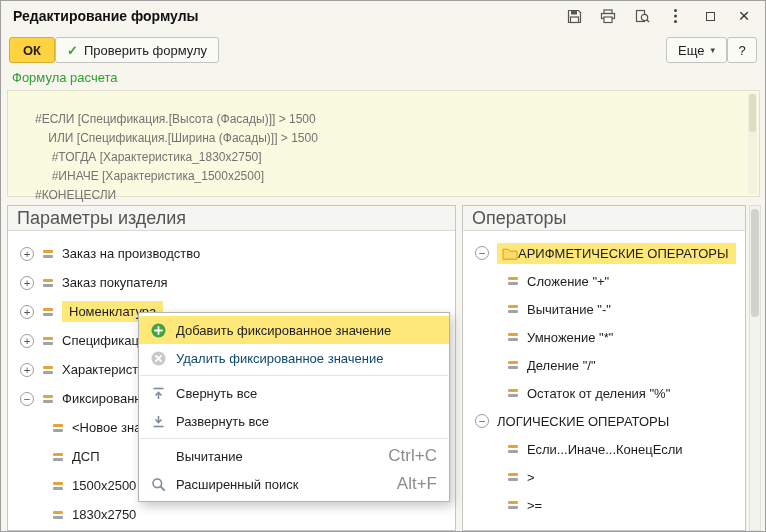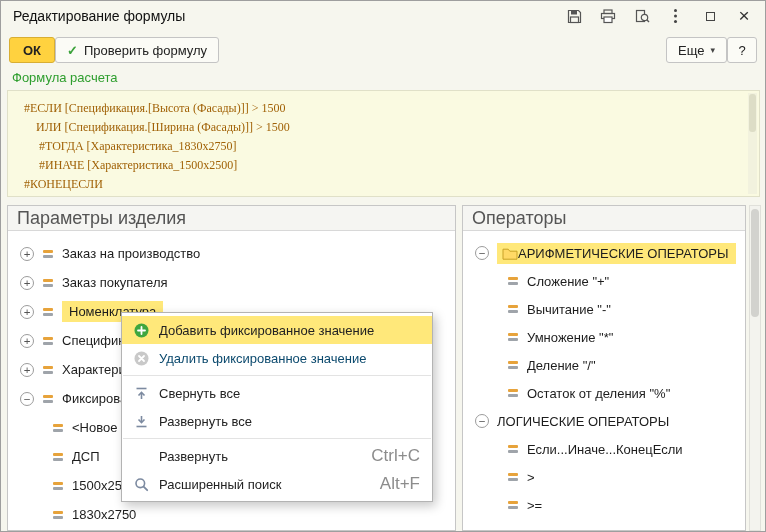--- a/index.html
+++ b/index.html
@@ -4,21 +4,21 @@
 <style>
   *{margin:0;padding:0;box-sizing:border-box}
   html,body{width:766px;height:532px;overflow:hidden;background:#fff;
     font-family:"Liberation Sans",sans-serif}
   .window{position:relative;width:766px;height:532px;background:#F6F6EE;
     border:1px solid #9E9E9E;overflow:hidden}
 
   
   .titlebar{position:absolute;left:0;top:0;width:100%;height:30px;display:flex;
     align-items:center;padding:0 12px}
-  .title{font-size:14px;font-weight:normal;color:#111}
+  .title{font-size:14px;font-weight:bold;color:#111}
   .tb-icons{margin-left:auto;display:flex;align-items:center;gap:16px;color:#444}
   .tbi{display:flex;align-items:center;justify-content:center;width:18px;height:18px;cursor:pointer}
   .kebab{width:6px;height:16px;position:relative}
   .kebab::before{content:"";position:absolute;left:1px;top:1px;width:3px;height:3px;
     border-radius:50%;background:#444;box-shadow:0 5.5px 0 #444,0 11px 0 #444}
   .sq{width:9px;height:9px;border:1.5px solid #444;display:block}
   .closex{font-size:19px;color:#333;line-height:18px}
 
   
   .toolbar{position:absolute;left:8px;top:36px;right:8px;height:26px;display:flex;
@@ -29,22 +29,22 @@
   .btn.ok{background:#FFD23F;border-color:#D8AE33;font-weight:bold;padding:0 13px}
   .chk{color:#3BA23B;font-size:13px;font-weight:bold}
   .btn.more{margin-left:auto}
   .caret{font-size:9px;color:#444}
   .btn.help{width:30px;justify-content:center;padding:0}
 
   
   .formula-label{position:absolute;left:11px;top:69px;font-size:13px;color:#2E9E2E}
   .formula-box{position:absolute;left:6px;top:89px;width:753px;height:107px;
     background:#FAFAE1;border:1px solid #E0E0C8}
-  .formula-box pre{margin:1px;padding:7px 14px 0 15px;
-    font-family:Liberation Serif, serif;font-size:12px;line-height:19px;color:#a16207}
+  .formula-box pre{margin:12px;padding:7px 14px 0 15px;
+    font-family:Liberation Sans, sans-serif;font-size:12px;line-height:19px;color:#737373}
   .fscroll{position:absolute;top:2px;right:2px;bottom:2px;width:9px;background:#F2F2DE}
   .fscroll .thumb{position:absolute;top:1px;left:1px;width:7px;height:38px;
     background:#DDDDC6;border-radius:3px}
 
   
   .panel{position:absolute;top:204px;background:#fff;border:1px solid #C6C6C6}
   .panel.left{left:6px;width:449px;height:326px}
   .panel.right{left:461px;width:284px;height:326px}
   .panel-header{height:25px;line-height:24px;background:#F5F5F2;
     border-bottom:1px solid #D8D8D8;padding:0 9px;font-size:18px;color:#555}
@@ -65,21 +65,21 @@
   .lbl.hl{background:#FFE87A;padding:3px 7px}
   .hlwrap{display:flex;align-items:center;background:#FFE87A;padding:3px 7px 3px 5px}
 
   
   .vscroll{position:absolute;left:748px;top:204px;width:12px;height:326px;
     background:#F3F3EE;border:1px solid #E0E0DA}
   .vscroll .thumb{position:absolute;left:1px;top:3px;width:8px;height:108px;
     background:#D2D2CE;border-radius:4px}
 
   
-  .ctx{position:absolute;left:120px;top:311px;width:312px;background:#FFFFFF;
+  .ctx{position:absolute;left:137px;top:311px;width:312px;background:#FFFFFF;
     border:1px solid #B3B3B3;box-shadow:3px 4px 10px rgba(0,0,0,0.22);padding:3px 0;z-index:20}
   .ctx-item{height:28px;display:flex;align-items:center;gap:10px;
     padding:0 12px 0 11px;font-size:13px;color:#222;cursor:pointer}
   .ctx-item.hl{background:#FFE87A}
   .ctx-item.disabled{color:#0c4a6e;cursor:default}
   .ctx-ic{flex:0 0 16px;display:flex;justify-content:center;align-items:center}
   .ctx-lbl{flex:1;white-space:nowrap}
   .ctx-sc{color:#8C8C8C;font-size:17px}
   .ctx-sep{height:1px;background:#E3E3E3;margin:3px 1px}
 </style>
@@ -293,21 +293,21 @@
             <path d="M2.5 12.5h10" stroke="#7C8AA0" stroke-width="1.6"></path>
             <path d="M7.5 2v6" stroke="#7C8AA0" stroke-width="1.6"></path>
             <path d="M4.5 5.5l3 3 3-3" fill="none" stroke="#7C8AA0" stroke-width="1.6"></path>
           </svg>
         </span>
         <span class="ctx-lbl">Развернуть все</span>
       </div>
       <div class="ctx-sep"></div>
       <div class="ctx-item">
         <span class="ctx-ic"></span>
-        <span class="ctx-lbl">Развернуть</span>
+        <span class="ctx-lbl">Вычитание</span>
         <span class="ctx-sc">Ctrl+C</span>
       </div>
       <div class="ctx-item">
         <span class="ctx-ic">
           <svg width="15" height="15" viewBox="0 0 15 15">
             <circle cx="6.3" cy="6.3" r="4.3" fill="none" stroke="#7C8AA0" stroke-width="1.6"></circle>
             <path d="M9.6 9.6l3.6 3.6" stroke="#7C8AA0" stroke-width="1.8" stroke-linecap="round"></path>
           </svg>
         </span>
         <span class="ctx-lbl">Расширенный поиск</span>

